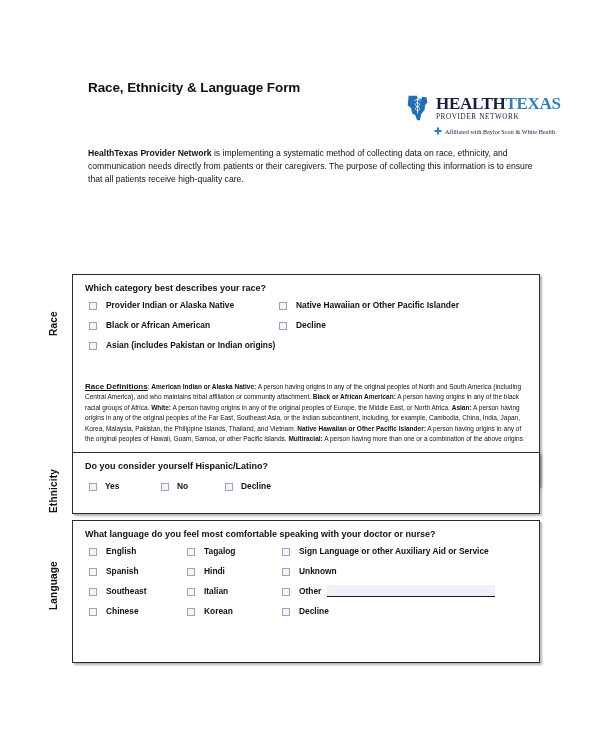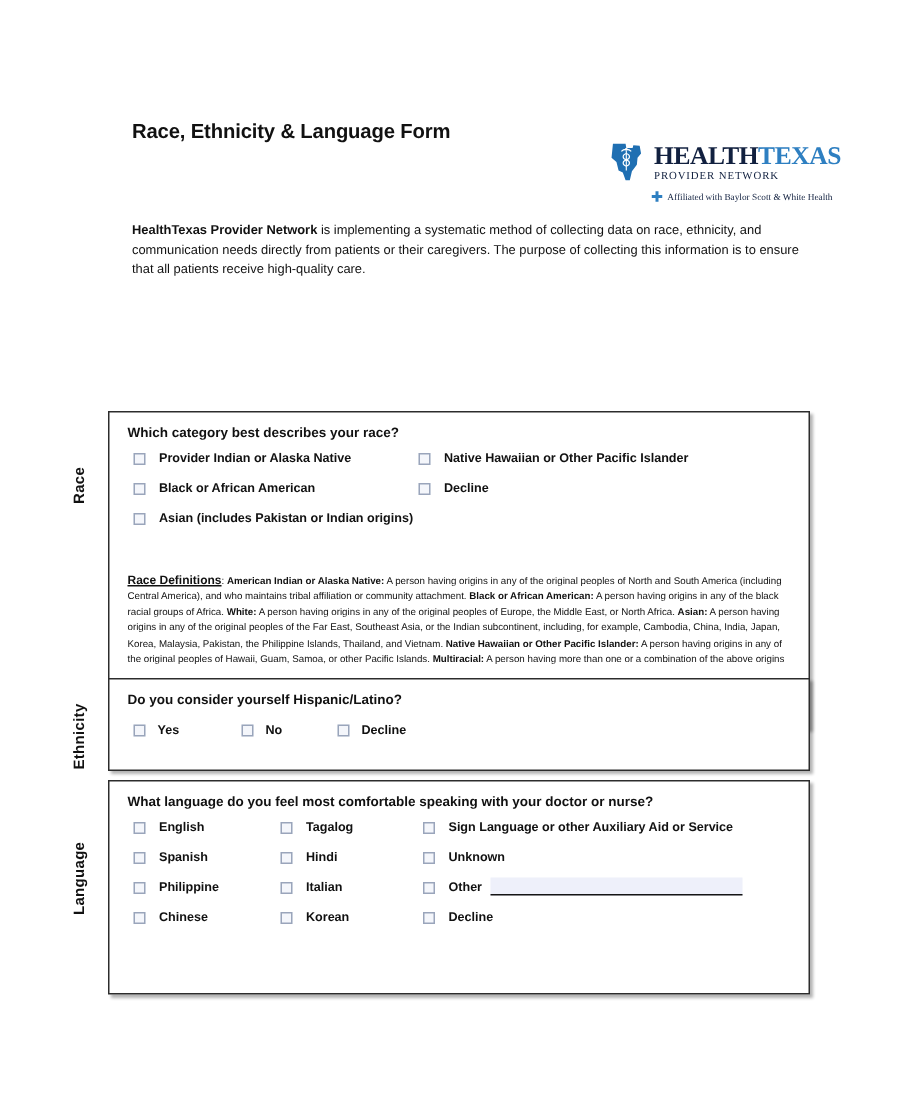--- a/index.html
+++ b/index.html
@@ -327,21 +327,21 @@
         <label class="cb">
           <input class="box" type="checkbox" style="">
           <span class="cb-label">English</span>
         </label>
         <label class="cb">
           <input class="box" type="checkbox" style="">
           <span class="cb-label">Spanish</span>
         </label>
         <label class="cb">
           <input class="box" type="checkbox" style="">
-          <span class="cb-label">Philippine</span>
+          <span class="cb-label">Southeast</span>
         </label>
         <label class="cb">
           <input class="box" type="checkbox" style="">
           <span class="cb-label">Chinese</span>
         </label>
       </div>
       <div class="lang-col-b">
         <label class="cb">
           <input class="box" type="checkbox" style="">
           <span class="cb-label">Tagalog</span>

